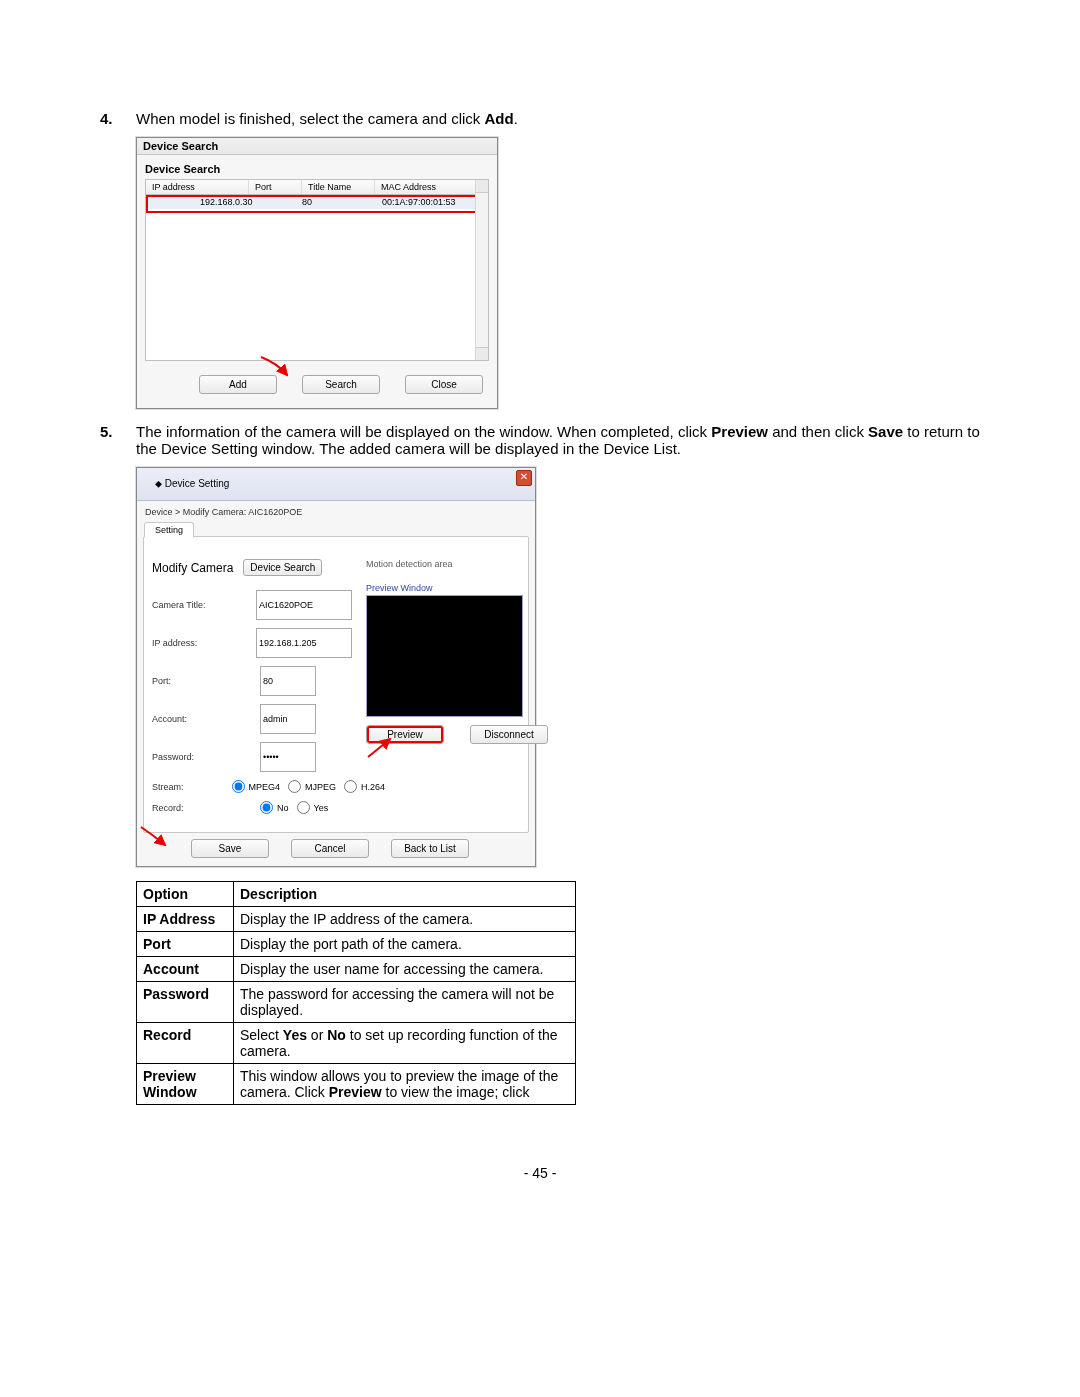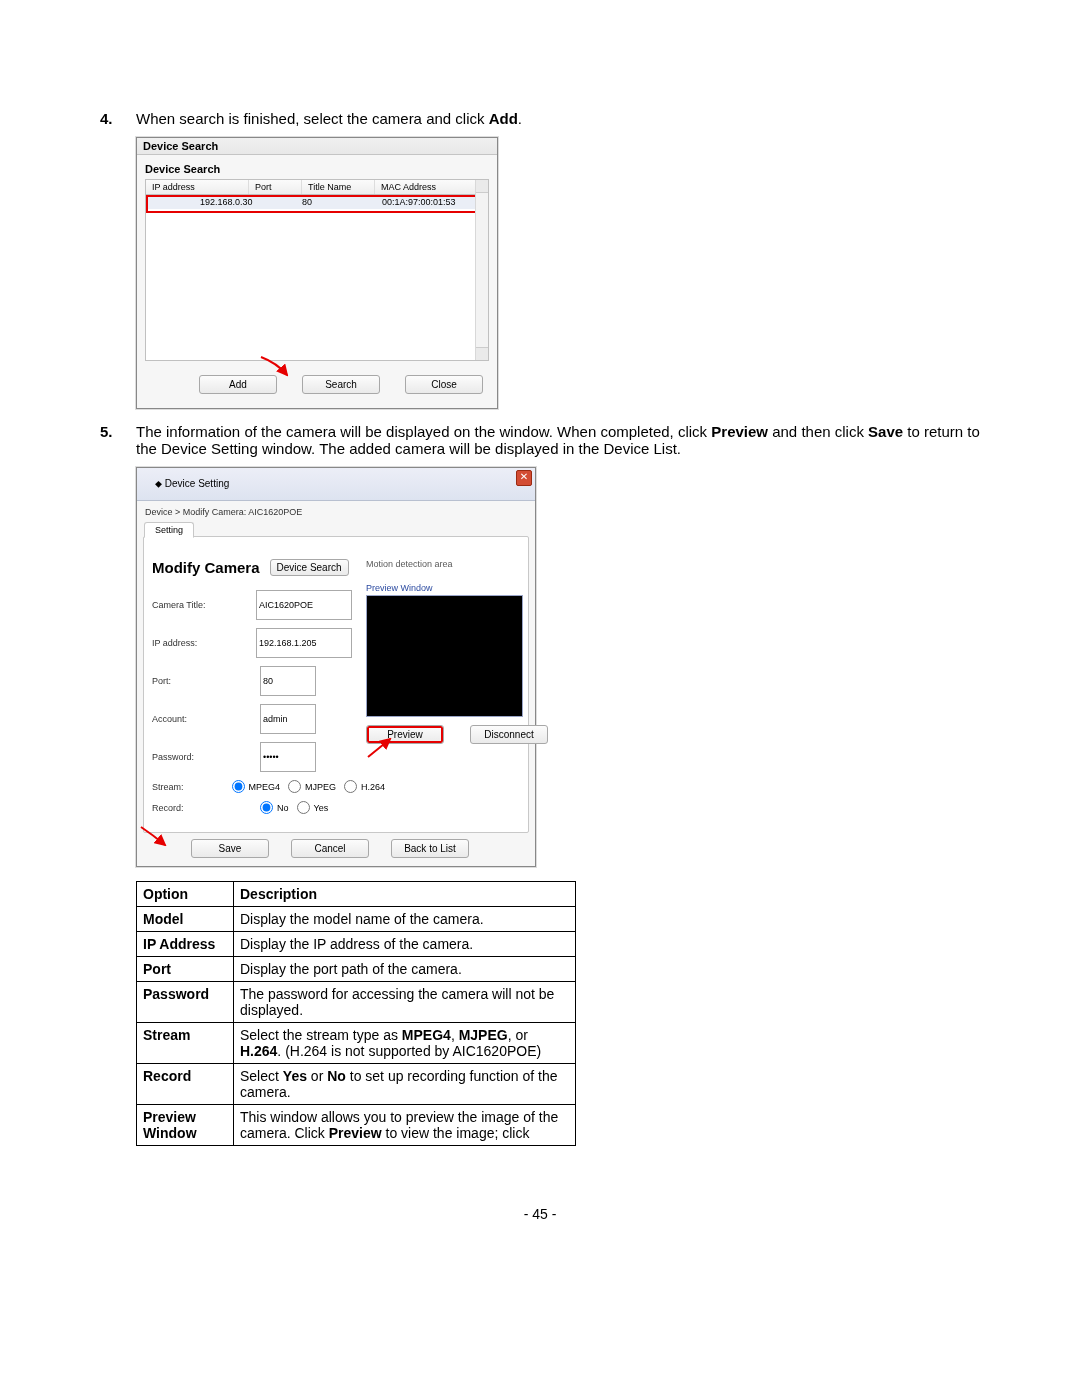--- a/index.html
+++ b/index.html
@@ -166,21 +166,21 @@
     padding: 2px 10px;
     border: 1px solid #c8c8c8;
     border-bottom: 1px solid #fff;
     background: #fff;
     border-radius: 3px 3px 0 0;
   }
   .tabc-inner { padding: 22px 8px 10px 8px; min-height: 210px; display: flex; gap: 14px; }
   .mod-head {
     display:flex; align-items:center; gap:10px; margin-bottom:14px;
   }
-  .mod-head .label1 { font-size: 15px; font-weight:bold; }
+  .mod-head .label1 { font-size: 12px; font-weight:normal; }
   .link-gray { font-size: 9px; color: #5a5a5a; }
   .form-grid { font-size: 9px; }
   .form-grid .row { display: flex; align-items: center; margin-bottom: 8px; gap: 48px; }
   .form-grid .lbl { width: 60px; color:#333; }
   .form-grid input[type=text], .form-grid input[type=password] {
     font-size: 9px;
     height: 12px;
     border: 1px solid #aaa;
     width: 90px;
     padding: 8px 2px;
@@ -229,21 +229,21 @@
 </head>
 <body>
 
 <div class="page">
 
 <ol class="steps">
 
   <li>
     <span class="num">4.</span>
     <span class="body">
-      <span>When search is finished, select the camera and click </span><b>Add</b><span>.</span>
+      <span>When model is finished, select the camera and click </span><b>Add</b><span>.</span>
     </span>
   </li>
 </ol>
 
 <div class="indented-media">
   <div class="win win1">
     <div class="titlebar">Device Search</div>
     <div class="inner">
       <div class="ds-title">Device Search</div>
       <div class="ds-table">
@@ -394,40 +394,36 @@
 <table class="opt">
   <tbody>
         <tr>
     <th>Option</th>
     <th>Description</th>
   </tr>
 
   </tbody>
       <tbody id="opt-rows">
         <tr>
-          <td class="o">Model</td>
-          <td>Display the model name of the camera.</td>
-        </tr>
-        <tr>
           <td class="o">IP Address</td>
           <td>Display the IP address of the camera.</td>
         </tr>
         <tr>
           <td class="o">Port</td>
           <td>Display the port path of the camera.</td>
         </tr>
         <tr>
+          <td class="o">Account</td>
+          <td>Display the user name for accessing the camera.</td>
+        </tr>
+        <tr>
           <td class="o">Password</td>
           <td>The password for accessing the camera will not be displayed.</td>
         </tr>
         <tr>
-          <td class="o">Stream</td>
-          <td>Select the stream type as <b>MPEG4</b>, <b>MJPEG</b>, or <b>H.264</b>. (H.264 is not supported by AIC1620POE)</td>
-        </tr>
-        <tr>
           <td class="o">Record</td>
           <td>Select <b>Yes</b> or <b>No</b> to set up recording function of the camera.</td>
         </tr>
         <tr>
           <td class="o">Preview Window</td>
           <td>This window allows you to preview the image of the camera. Click <b>Preview</b> to view the image; click</td>
         </tr>
       </tbody>
 </table>
 

